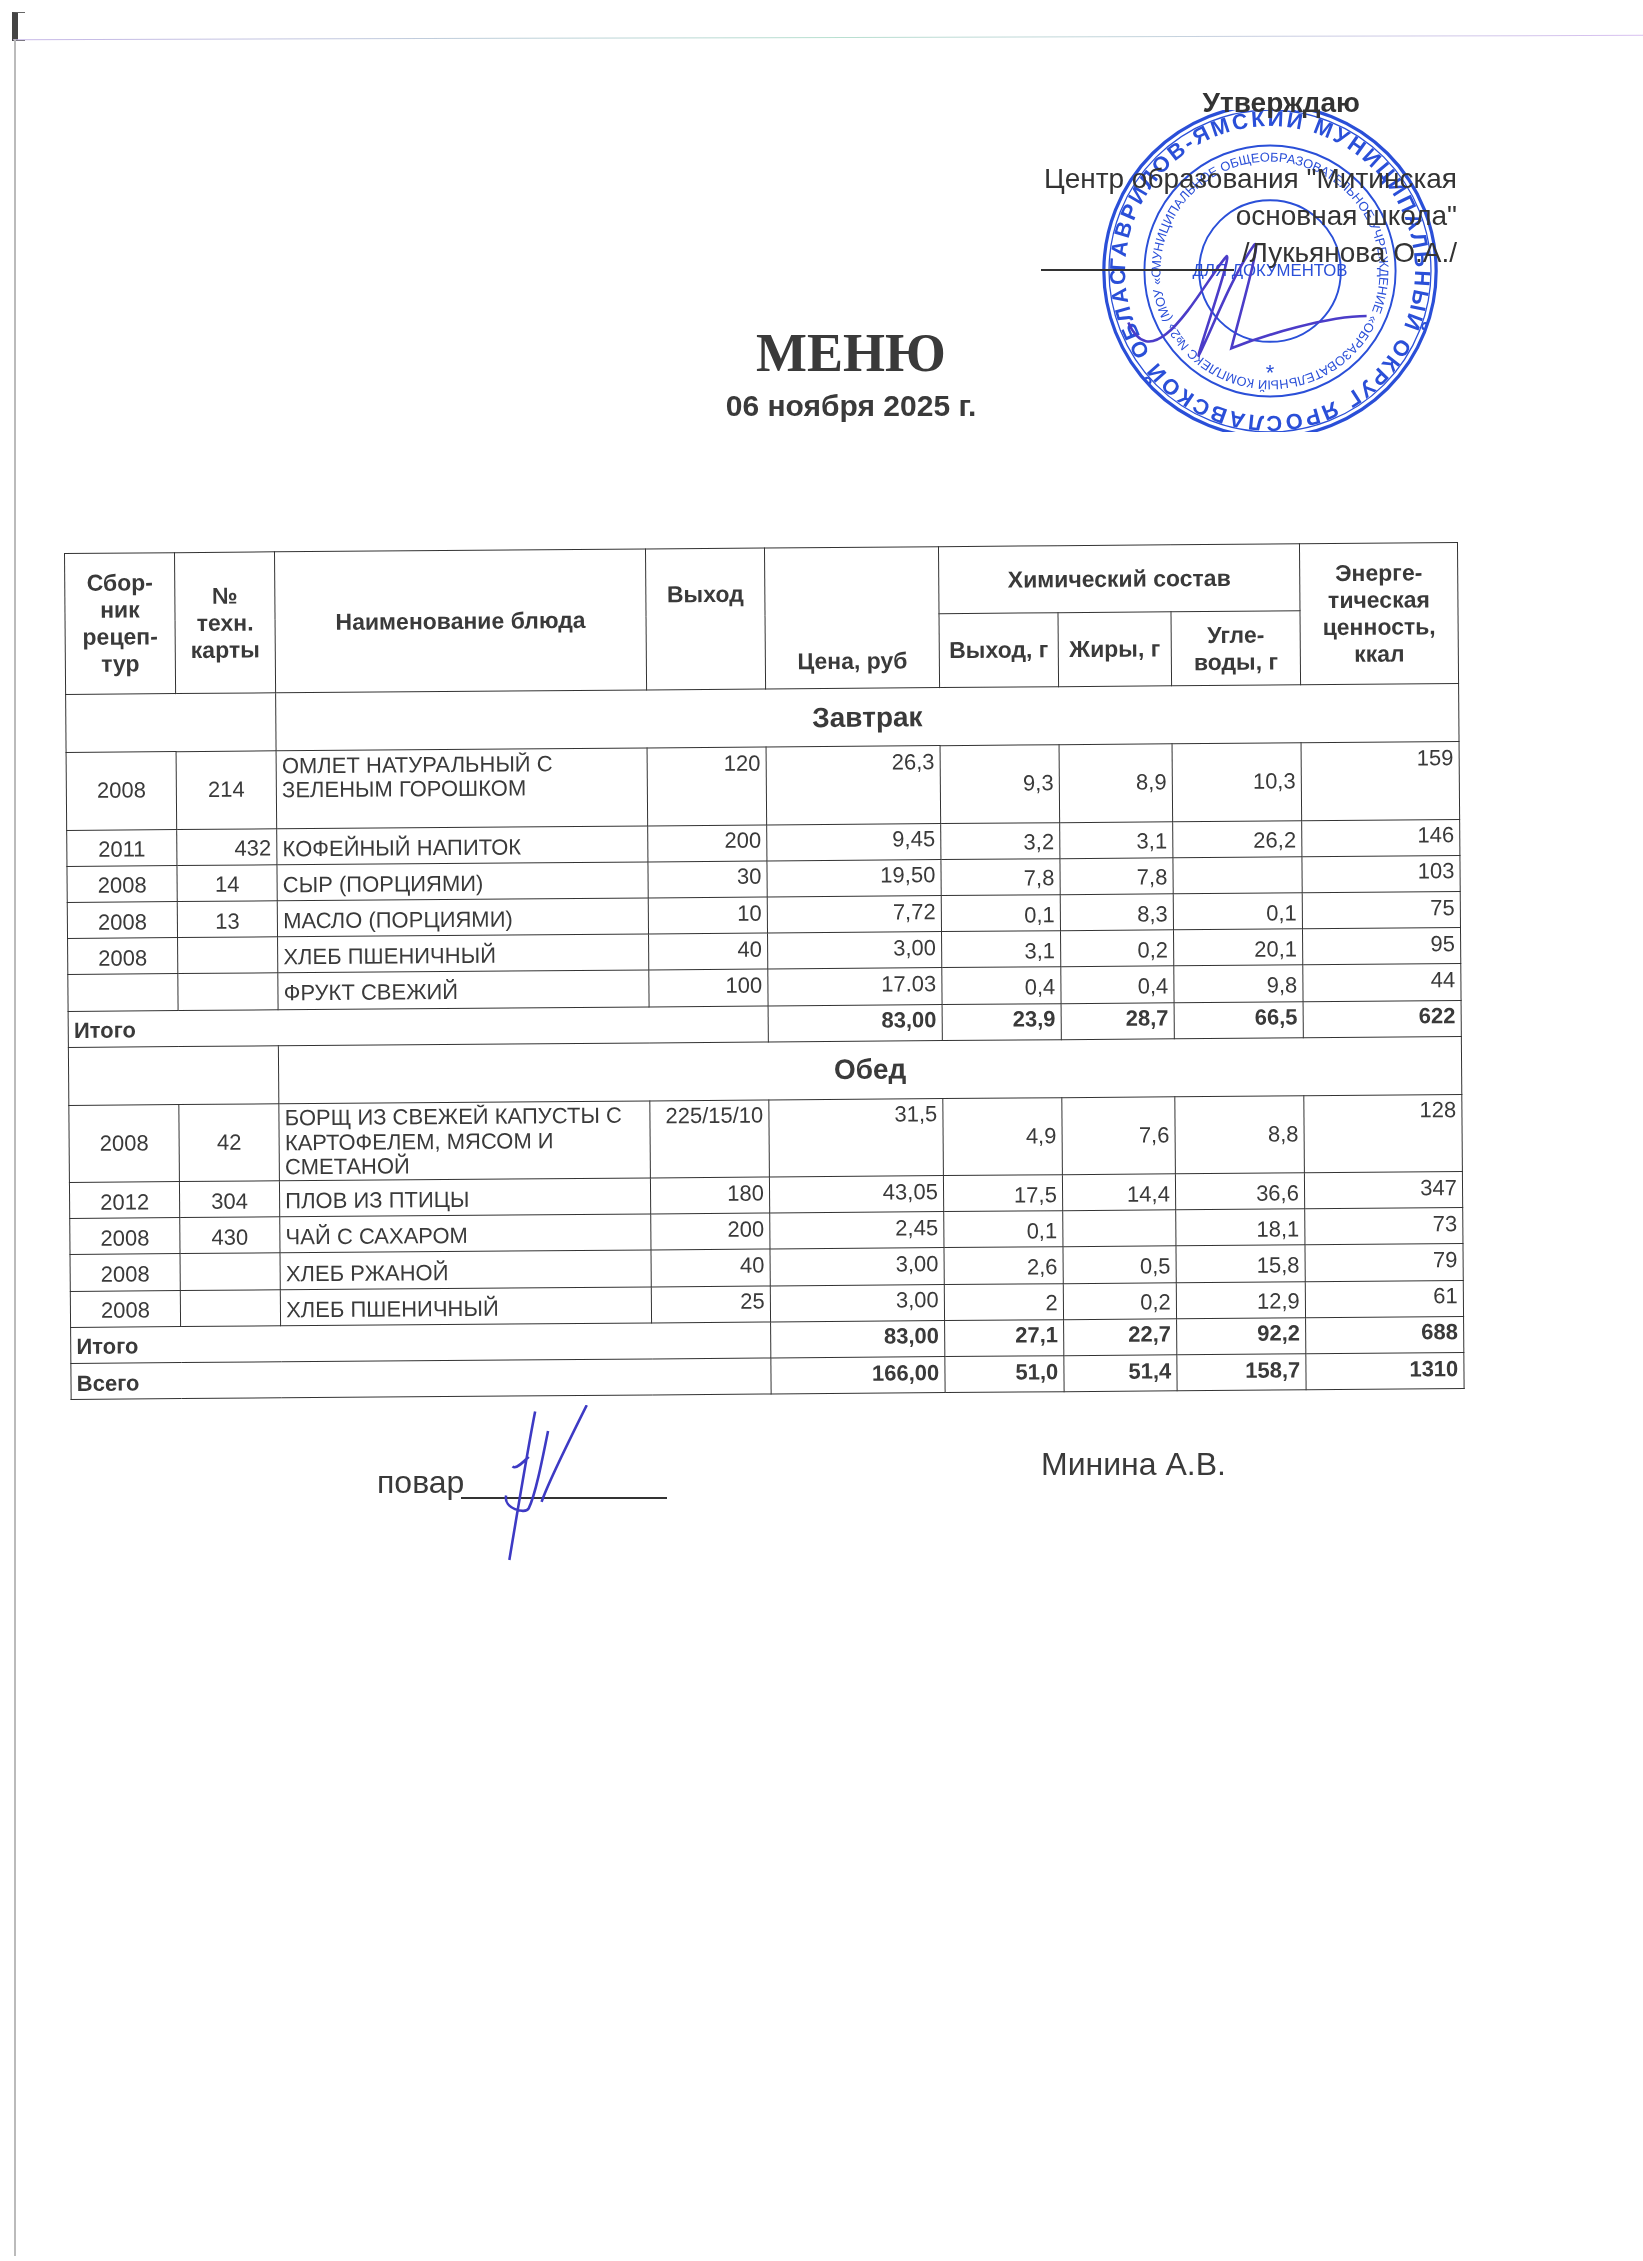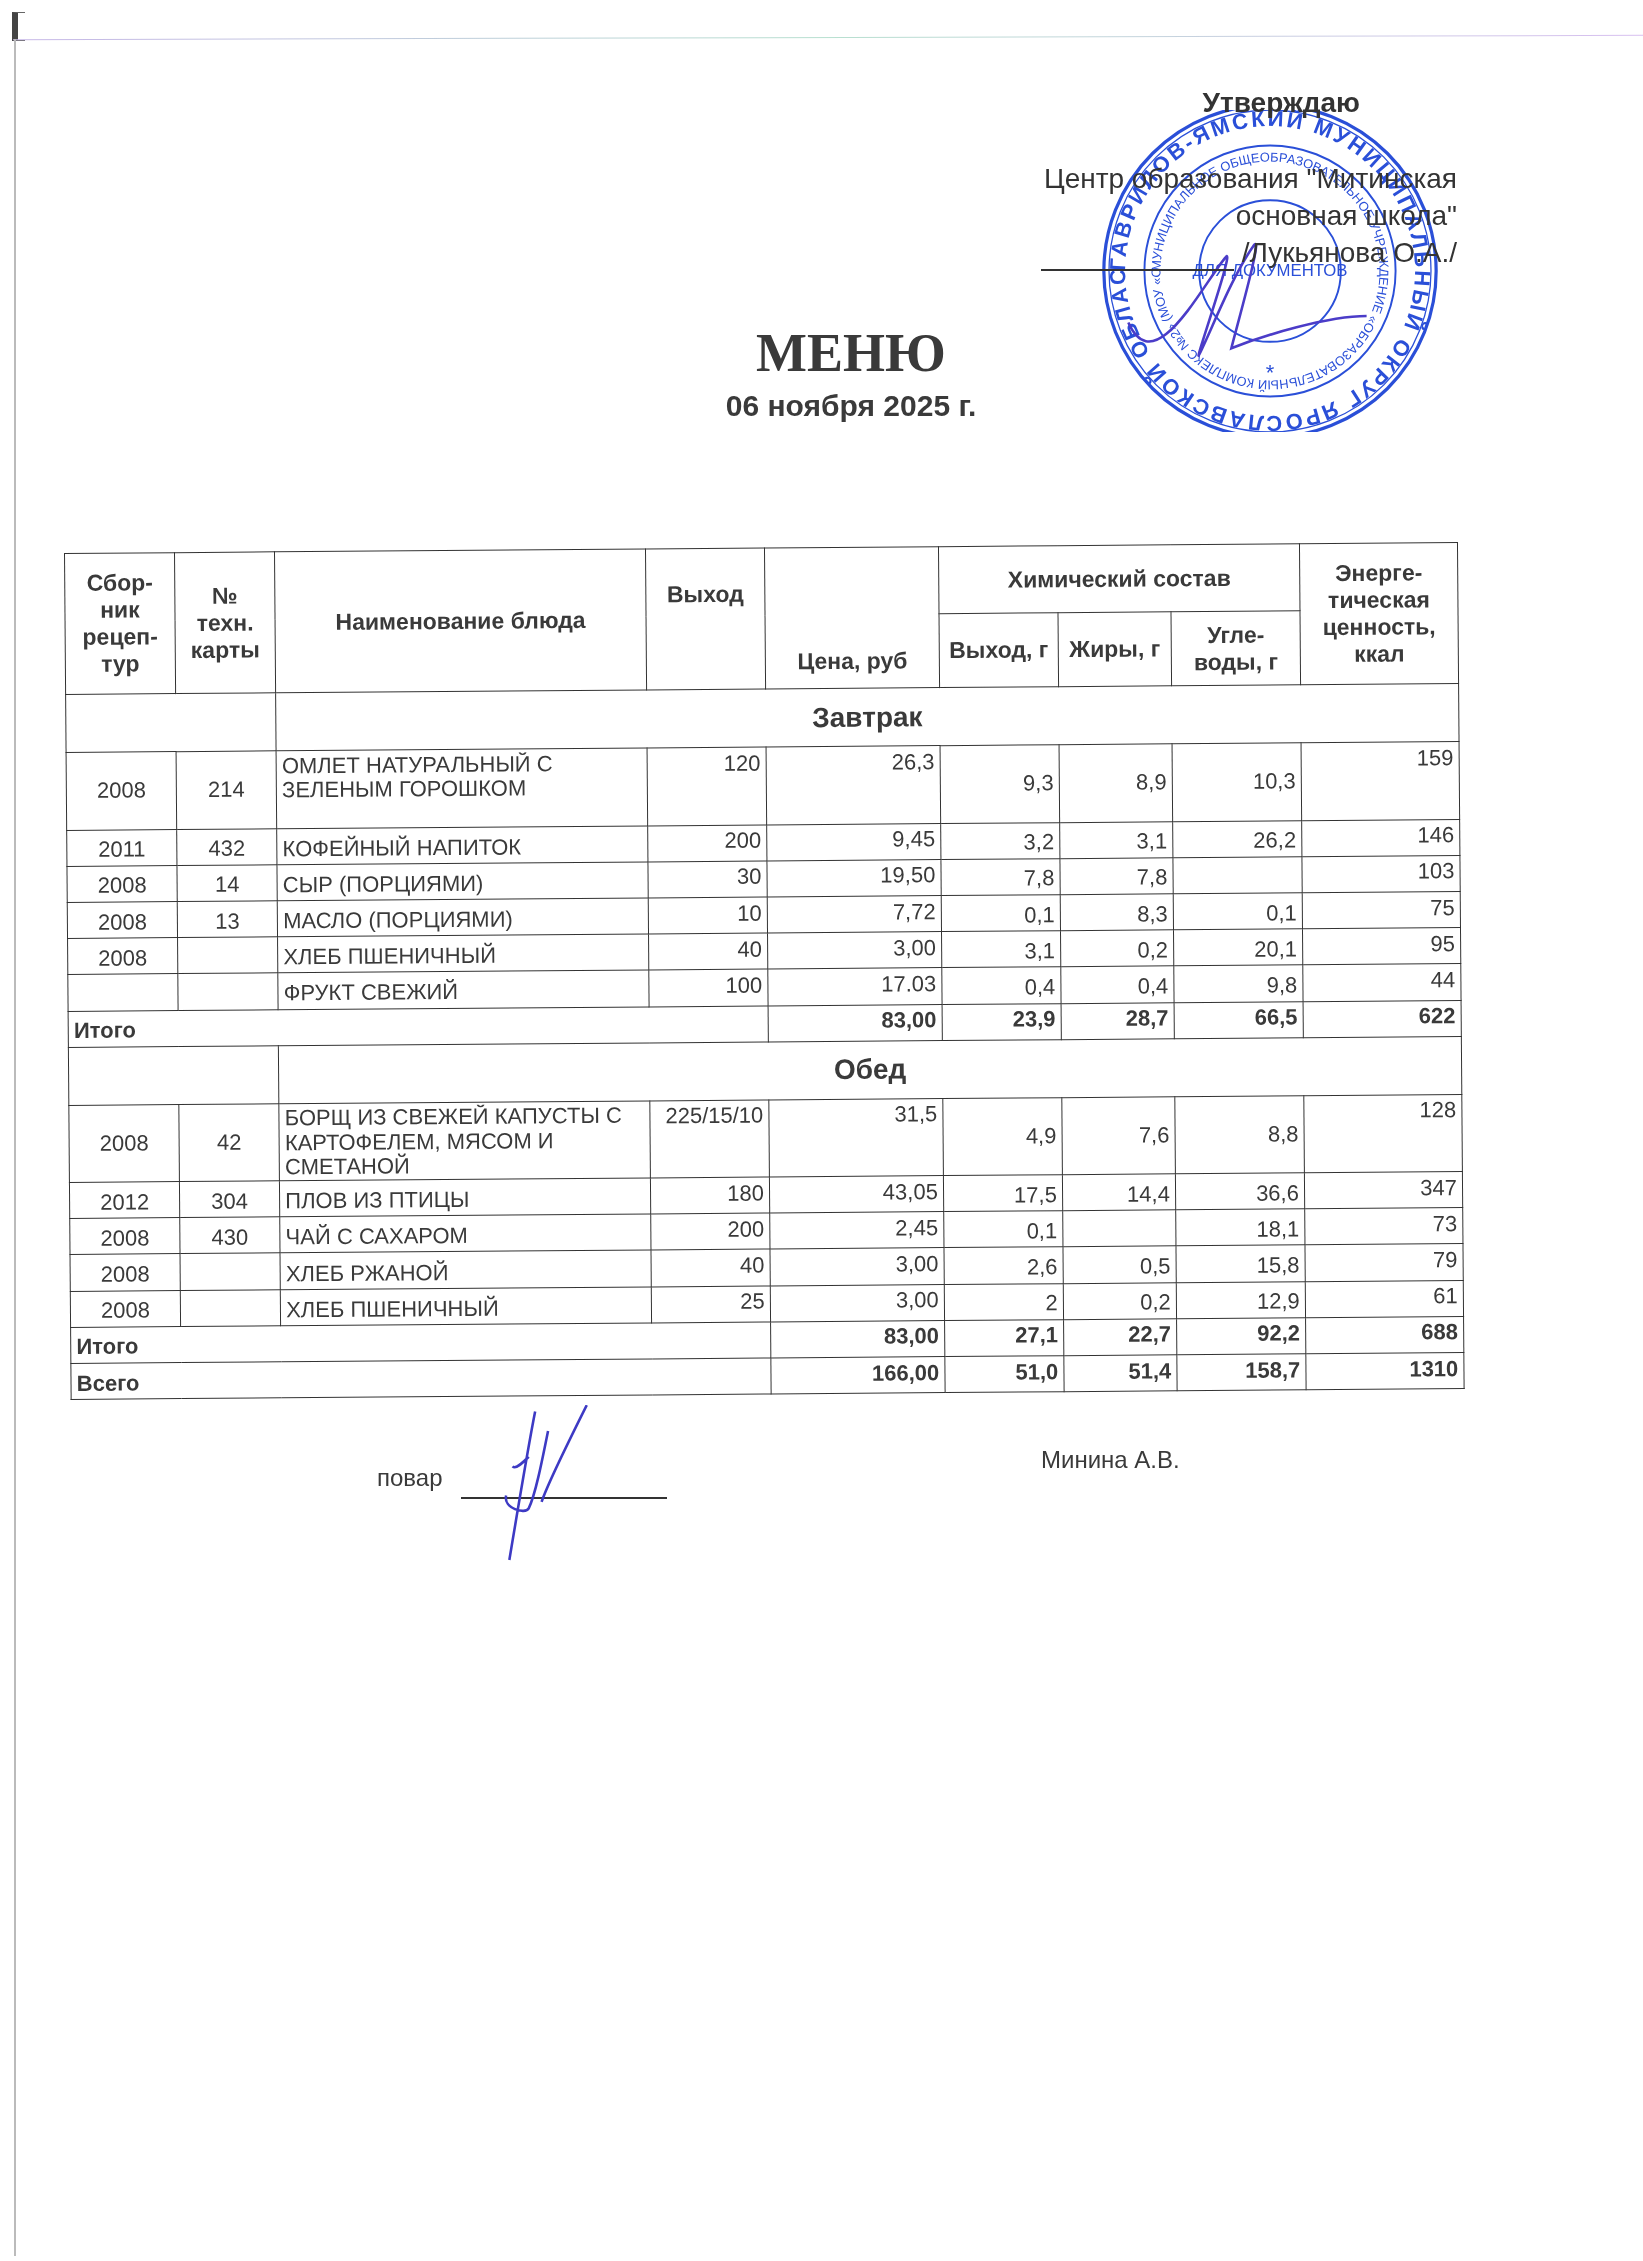--- a/index.html
+++ b/index.html
@@ -19,21 +19,21 @@
   td,th{border:1.9px solid #333;padding:2.6px 5.2px;vertical-align:top;}
   th{font-weight:bold;font-size:23px;text-align:center;vertical-align:middle;line-height:27px;}
   td.num{text-align:right;}
   td.c{text-align:center;}
   td.name{text-align:left;line-height:24.5px;}
   td.b{font-weight:bold;}
   .section td{font-weight:bold;font-size:28px;text-align:center;height:52px;vertical-align:middle;}
   tr.row td{height:30px;}
   tr.tall td{height:71px;}
   .borsch{height:71px;overflow:hidden;}
-  .cook{position:absolute;top:1418px;left:0;width:1644px;height:193px;font-size:24px;}
+  .cook{position:absolute;top:1418px;left:0;width:1644px;height:193px;font-size:32px;}
   .cook .label{position:absolute;left:377px;top:46px;}
   .cook .line{position:absolute;left:461px;top:79px;width:206px;border-bottom:2.6px solid #333;}
   .cook .fio{position:absolute;left:1041px;top:28px;}
   .cook svg{position:absolute;left:490px;top:-13px;}
 </style>
 </head>
 <body>
 
 <div class="bracket"></div>
 <div class="scanline"></div>
@@ -113,21 +113,21 @@
           </td>
           <td class="num">120</td>
           <td class="num">26,3</td>
           <td class="num" style="vertical-align: middle;">9,3</td>
           <td class="num" style="vertical-align: middle;">8,9</td>
           <td class="num" style="vertical-align: middle;">10,3</td>
           <td class="num">159</td>
         </tr>
         <tr class="row">
           <td class="c" style="vertical-align: bottom;">2011</td>
-          <td class="c" style="vertical-align: bottom;">432</td>
+          <td class="c" style="vertical-align: bottom; text-align: right;">432</td>
           <td class="name" style="vertical-align: bottom;">
             <div>КОФЕЙНЫЙ НАПИТОК</div>
           </td>
           <td class="num">200</td>
           <td class="num">9,45</td>
           <td class="num" style="vertical-align: bottom;">3,2</td>
           <td class="num" style="vertical-align: bottom;">3,1</td>
           <td class="num" style="vertical-align: bottom;">26,2</td>
           <td class="num">146</td>
         </tr>

